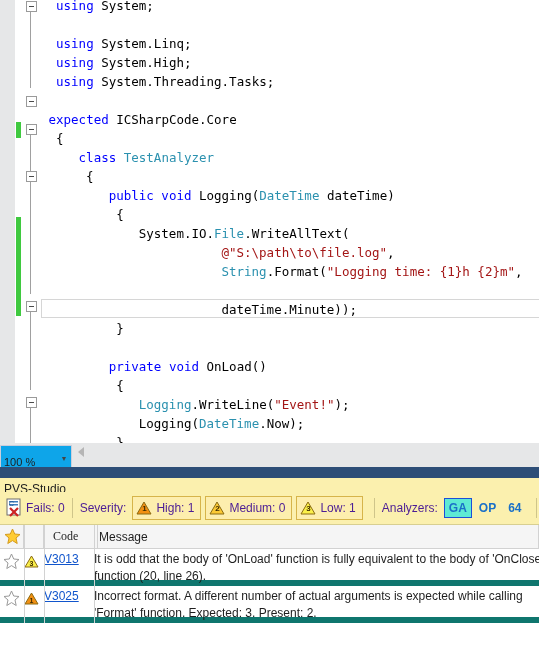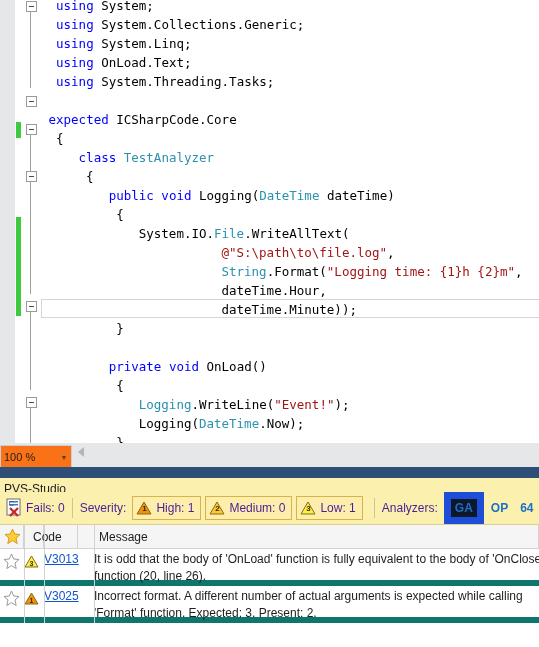--- a/index.html
+++ b/index.html
@@ -61,22 +61,22 @@
     box-sizing: border-box; background: transparent;
   }
 
   
   .editor-bottom {
     position: absolute; left: 0; top: 443px; width: 539px; height: 24px;
     background: #e6e7e8;
   }
   .zoom-combo {
     position: absolute; left: 0; top: 445px; width: 72px; height: 24px;
-    background: #f97316; border: 1px solid #cccedb; box-sizing: border-box;
-    display: flex; align-items: center;
+    background: #0ea5e9; border: 1px solid #cccedb; box-sizing: border-box;
+    display: flex; align-items: flex-end;
   }
   .zoom-value {
     font-size: 11px; color: #1e1e1e; padding-left: 3px; flex: 1;
     font-family: "Liberation Sans", sans-serif;
   }
   .zoom-arrow {
     width: 14px; text-align: center; font-size: 7px; color: #444;
     line-height: 19px;
   }
   .hscroll-left {
@@ -127,21 +127,21 @@
   .tri .num {
     position: absolute; left: 0; top: 3px; width: 16px; text-align: center;
     font-size: 8px; font-weight: bold; color: #3d2c00;
     font-family: "Liberation Sans", sans-serif;
   }
   .an-btn {
     font-size: 12px; font-weight: bold; color: #1a70c8;
     padding: 3px 5px; margin-right: 2px; flex: none;
   }
   .an-btn.active {
-    background: #0f172a; border: 7px solid #1d4ed8; padding: 2px 4px;
+    background: #5eead4; border: 1px solid #1d4ed8; padding: 2px 4px;
   }
 
   
   .grid {
     position: absolute; left: 0; top: 525px; width: 539px; height: 122px;
     background: #ffffff; overflow: hidden;
   }
   .grid-header {
     position: absolute; left: 0; top: 0; width: 539px; height: 24px;
     background: #f5f5f5; border-bottom: 1px solid #d2d2d2;
@@ -198,35 +198,33 @@
         <div class="fold-box" style="top: 96px;"></div>
         <div class="fold-box" style="top: 124px;"></div>
         <div class="fold-box" style="top: 171px;"></div>
         <div class="fold-box" style="top: 301px;"></div>
         <div class="fold-box" style="top: 397px;"></div>
       </div>
 
     <div class="current-line" id="current-line" style="top: 299px;"></div>
     <div class="code-layer" id="code-layer">
         <div class="code-line" style="top: -4px; padding-left: 15.04px;"><span class="kw">using </span><span class="pln">System;</span></div>
-        <div class="code-line" style="top: 15px; padding-left: 15.04px;"><span class="kw">using </span><span class="pln">System.Collections.Generic;</span></div>
         <div class="code-line" style="top: 34px; padding-left: 15.04px;"><span class="kw">using </span><span class="pln">System.Linq;</span></div>
-        <div class="code-line" style="top: 53px; padding-left: 15.04px;"><span class="kw">using </span><span class="pln">OnLoad.Text;</span></div>
+        <div class="code-line" style="top: 53px; padding-left: 15.04px;"><span class="kw">using </span><span class="pln">System.High;</span></div>
         <div class="code-line" style="top: 72px; padding-left: 15.04px;"><span class="kw">using </span><span class="pln">System.Threading.Tasks;</span></div>
         <div class="code-line" style="top: 91px; padding-left: 15.04px;"></div>
         <div class="code-line" style="top: 110px; padding-left: 7.52px;"><span class="kw">expected </span><span class="pln">ICSharpCode.Core</span></div>
         <div class="code-line" style="top: 129px; padding-left: 15.04px;"><span class="pln">{</span></div>
         <div class="code-line" style="top: 148px; padding-left: 37.6px;"><span class="kw">class </span><span class="typ">TestAnalyzer</span></div>
         <div class="code-line" style="top: 167px; padding-left: 45.12px;"><span class="pln">{</span></div>
         <div class="code-line" style="top: 186px; padding-left: 67.68px;"><span class="kw">public </span><span class="kw">void </span><span class="pln">Logging(</span><span class="typ">DateTime</span><span class="pln"> dateTime)</span></div>
         <div class="code-line" style="top: 205px; padding-left: 75.2px;"><span class="pln">{</span></div>
         <div class="code-line" style="top: 224px; padding-left: 97.76px;"><span class="pln">System.IO.</span><span class="typ">File</span><span class="pln">.WriteAllText(</span></div>
         <div class="code-line" style="top: 243px; padding-left: 180.48px;"><span class="str">@"S:\path\to\file.log"</span><span class="pln">,</span></div>
         <div class="code-line" style="top: 262px; padding-left: 180.48px;"><span class="typ">String</span><span class="pln">.Format(</span><span class="str">"Logging time: {1}h {2}m"</span><span class="pln">,</span></div>
-        <div class="code-line" style="top: 281px; padding-left: 180.48px;"><span class="pln">dateTime.Hour,</span></div>
         <div class="code-line" style="top: 300px; padding-left: 180.48px;"><span class="pln">dateTime.Minute));</span></div>
         <div class="code-line" style="top: 319px; padding-left: 75.2px;"><span class="pln">}</span></div>
         <div class="code-line" style="top: 338px; padding-left: 67.68px;"></div>
         <div class="code-line" style="top: 357px; padding-left: 67.68px;"><span class="kw">private </span><span class="kw">void </span><span class="pln">OnLoad()</span></div>
         <div class="code-line" style="top: 376px; padding-left: 75.2px;"><span class="pln">{</span></div>
         <div class="code-line" style="top: 395px; padding-left: 97.76px;"><span class="typ">Logging</span><span class="pln">.WriteLine(</span><span class="str">"Event!"</span><span class="pln">);</span></div>
         <div class="code-line" style="top: 414px; padding-left: 97.76px;"><span class="pln">Logging(</span><span class="typ">DateTime</span><span class="pln">.Now);</span></div>
         <div class="code-line" style="top: 433px; padding-left: 75.2px;"><span class="pln">}</span></div>
       </div>
   </div>
@@ -307,21 +305,21 @@
 
   <div class="grid">
     <div class="grid-header" id="grid-header">
       <div class="star" style="position:absolute;left:4px;top:3px;">
         <svg width="17" height="17" viewBox="0 0 17 17">
           <polygon points="8.5,1 10.7,6 16,6.5 12,10 13.2,15.5 8.5,12.6 3.8,15.5 5,10 1,6.5 6.3,6" fill="#ffcc33" stroke="#d49b1f" stroke-width="1"></polygon>
         </svg>
       </div>
     <div class="hcell" style="left: 0px; width: 24px;"></div>
         <div class="hcell" style="left: 24px; width: 20px;"></div>
-        <div class="hcell" style="left: 28px; width: 50px;">Code</div>
+        <div class="hcell" style="left: 48px; width: 50px; font-family: Liberation Serif, serif;">Code</div>
         <div class="hcell" style="left: 94px; width: 445px;">Message</div>
       </div>
     <div id="grid-rows">
         <div class="row" style="top: 24px; height: 37px;">
           <div class="cell-star star">
             <svg width="17" height="17" viewBox="0 0 17 17" style="margin-left:3px;">
               <polygon points="8.5,1 10.7,6 16,6.5 12,10 13.2,15.5 8.5,12.6 3.8,15.5 5,10 1,6.5 6.3,6" fill="#ffffff" stroke="#9a9a9a" stroke-width="1"></polygon>
             </svg>
           </div>
           <div class="cell-sev"><svg width="15" height="13" viewBox="0 0 15 13">

